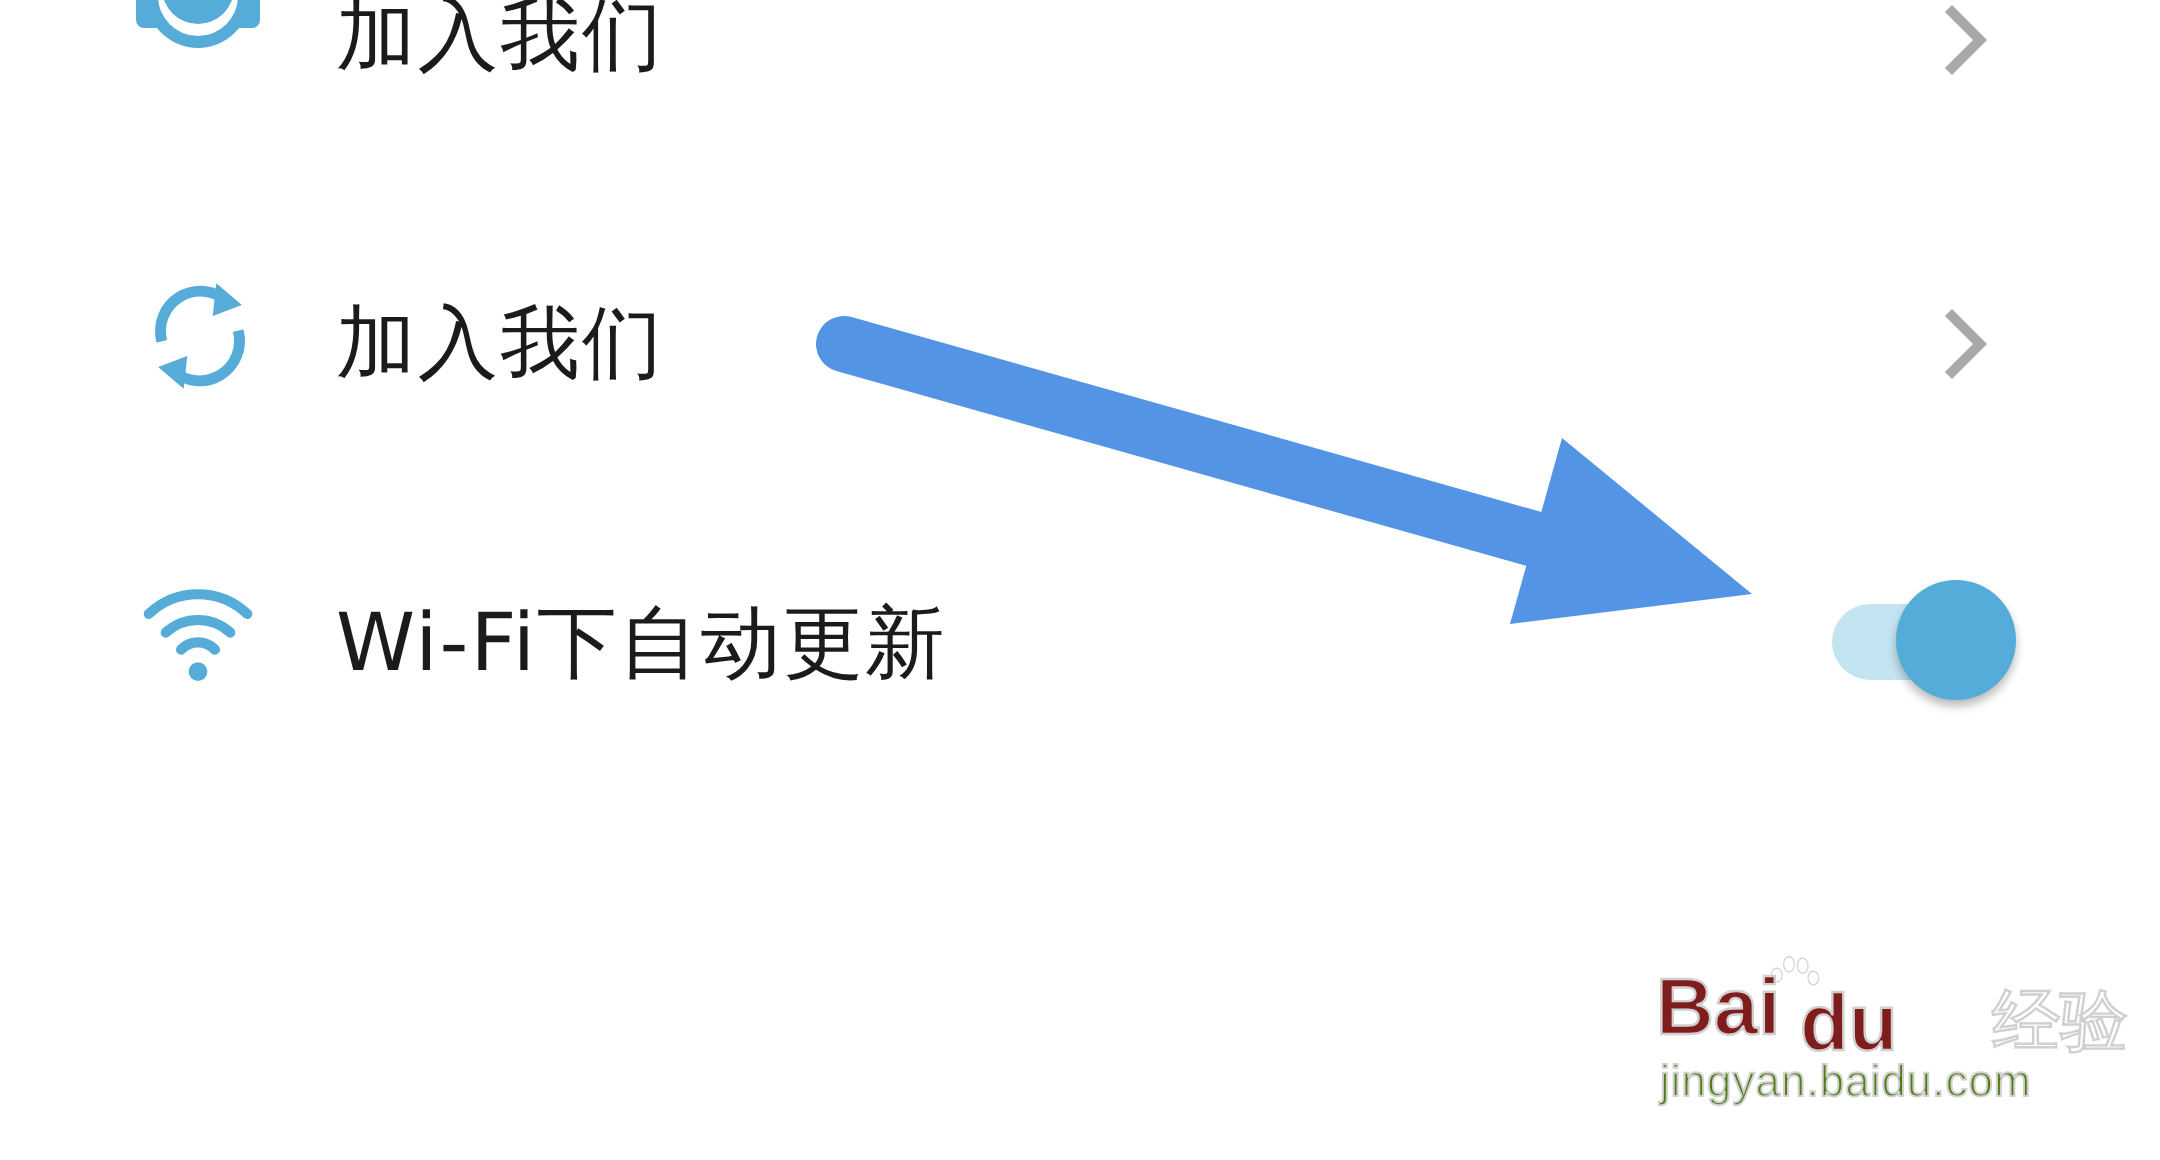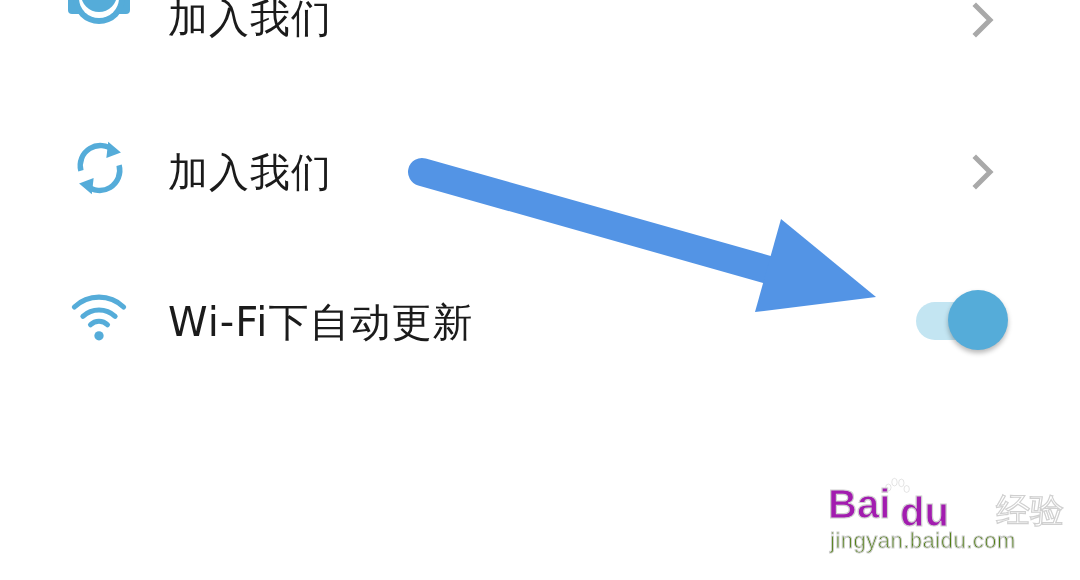--- a/index.html
+++ b/index.html
@@ -10,21 +10,21 @@
   .label { position:absolute; left:168px; font-size:40px; color:#1b1b1b; line-height:48px; letter-spacing:1px; }
   .chev { position:absolute; left:966px; width:34px; height:40px; }
   .toggle { position:absolute; left:912px; top:290px; width:100px; height:64px; cursor:pointer; }
   .track { position:absolute; left:4px; top:12px; width:86px; height:38px; border-radius:19px; background:#c3e5f2; }
   .thumb { position:absolute; left:36px; top:0; width:60px; height:60px; border-radius:50%; background:#55acd9;
            box-shadow:0 3px 5px rgba(0,0,0,0.28); }
   .arrow { position:absolute; left:0; top:0; width:1080px; height:580px; pointer-events:none; }
   .wm { position:absolute; left:826px; top:462px; width:210px; height:106px; }
   .wm-url { position:absolute; left:830px; top:528px; font-size:22px; color:#4d7c0f; font-family:"Liberation Sans", sans-serif;
             -webkit-text-stroke:1px #d0d0d0; letter-spacing:0.5px; }
-  .wm-brand { position:absolute; left:828px; top:482px; font-size:40px; font-weight:bold; color:#a21caf;
+  .wm-brand { position:absolute; left:828px; top:482px; font-size:40px; font-weight:bold; color:#7f1d1d;
               -webkit-text-stroke:1.2px #d0d0d0; font-family:"Liberation Sans", sans-serif; }
   .wm-cn { position:absolute; left:950px; top:488px; font-size:34px; color:#fff;margin-left:46px; -webkit-text-stroke:1.2px #d0d0d0; }
 </style>
 </head>
 <body>
 
 <div class="row" style="top:-26px;">
   <svg class="icon" viewBox="0 0 66 66" style="top:0;">
     <rect x="2" y="18" width="62" height="22" rx="4" fill="#55acd9"></rect>
     <circle cx="33" cy="24" r="26" fill="#55acd9"></circle>

